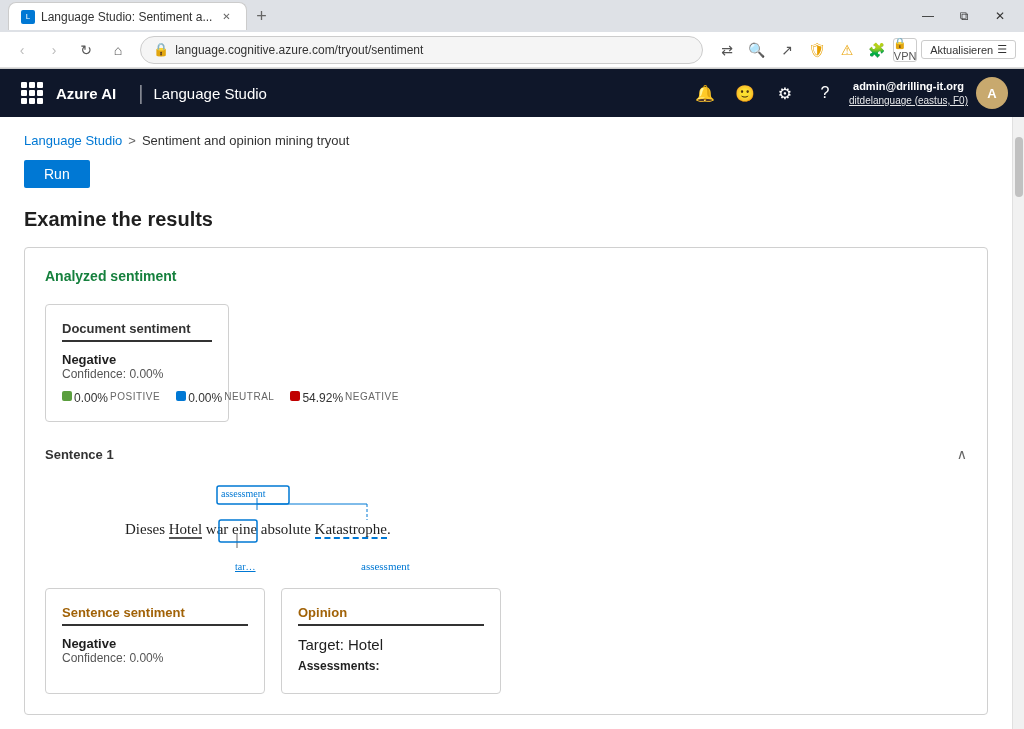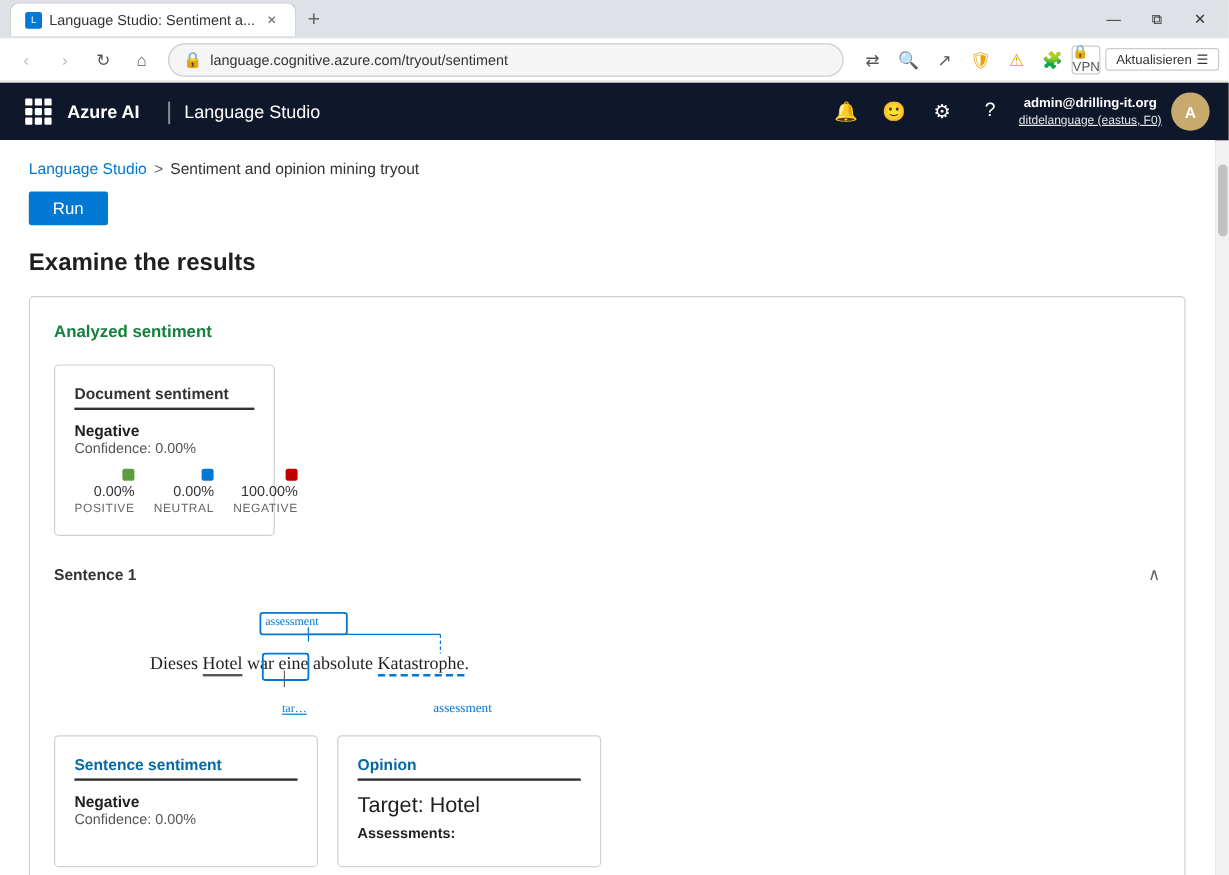--- a/index.html
+++ b/index.html
@@ -358,22 +358,21 @@
       color: #555;
       margin-bottom: 10px;
     }
     .sentiment-bars {
       display: flex;
       gap: 16px;
       margin-top: 8px;
     }
     .sentiment-bar-item {
       display: flex;
-      flex-direction: column;
-      align-items: flex-end;
+      align-items: flex-start;
       gap: 2px;
     }
     .bar-dot {
       width: 10px;
       height: 10px;
       border-radius: 2px;
     }
     .bar-pct {
       font-size: 12px;
       color: #333;
@@ -414,30 +413,30 @@
     }
     .bottom-card {
       border: 1px solid #d0d0d0;
       border-radius: 4px;
       padding: 16px;
       width: 220px;
     }
     .bottom-card-title {
       font-size: 13px;
       font-weight: 700;
-      color: #0369a1;
+      color: #a16207;
       border-bottom: 2px solid #333;
       padding-bottom: 4px;
       margin-bottom: 10px;
     }
     .opinion-card-title {
       border-bottom: 2px solid #333;
     }
     .opinion-target {
-      font-size: 18px;
+      font-size: 15px;
       color: #1f1f1f;
       margin-bottom: 6px;
     }
     .opinion-assessments-title {
       font-size: 12px;
       font-weight: 700;
       color: #1f1f1f;
       margin-bottom: 4px;
     }
   </style>
@@ -546,21 +545,21 @@
             <span class="bar-pct">0.00%</span>
             <span class="bar-label">POSITIVE</span>
           </div>
           <div class="sentiment-bar-item">
             <div class="bar-dot dot-neutral"></div>
             <span class="bar-pct">0.00%</span>
             <span class="bar-label">NEUTRAL</span>
           </div>
           <div class="sentiment-bar-item">
             <div class="bar-dot dot-negative"></div>
-            <span class="bar-pct">100.00%</span>
+            <span class="bar-pct">54.92%</span>
             <span class="bar-label">NEGATIVE</span>
           </div>
         </div>
       </div>
 
       <div class="sentence-header">
         <span class="sentence-title">Sentence 1</span>
         <span class="sentence-collapse">∧</span>
       </div>
 

